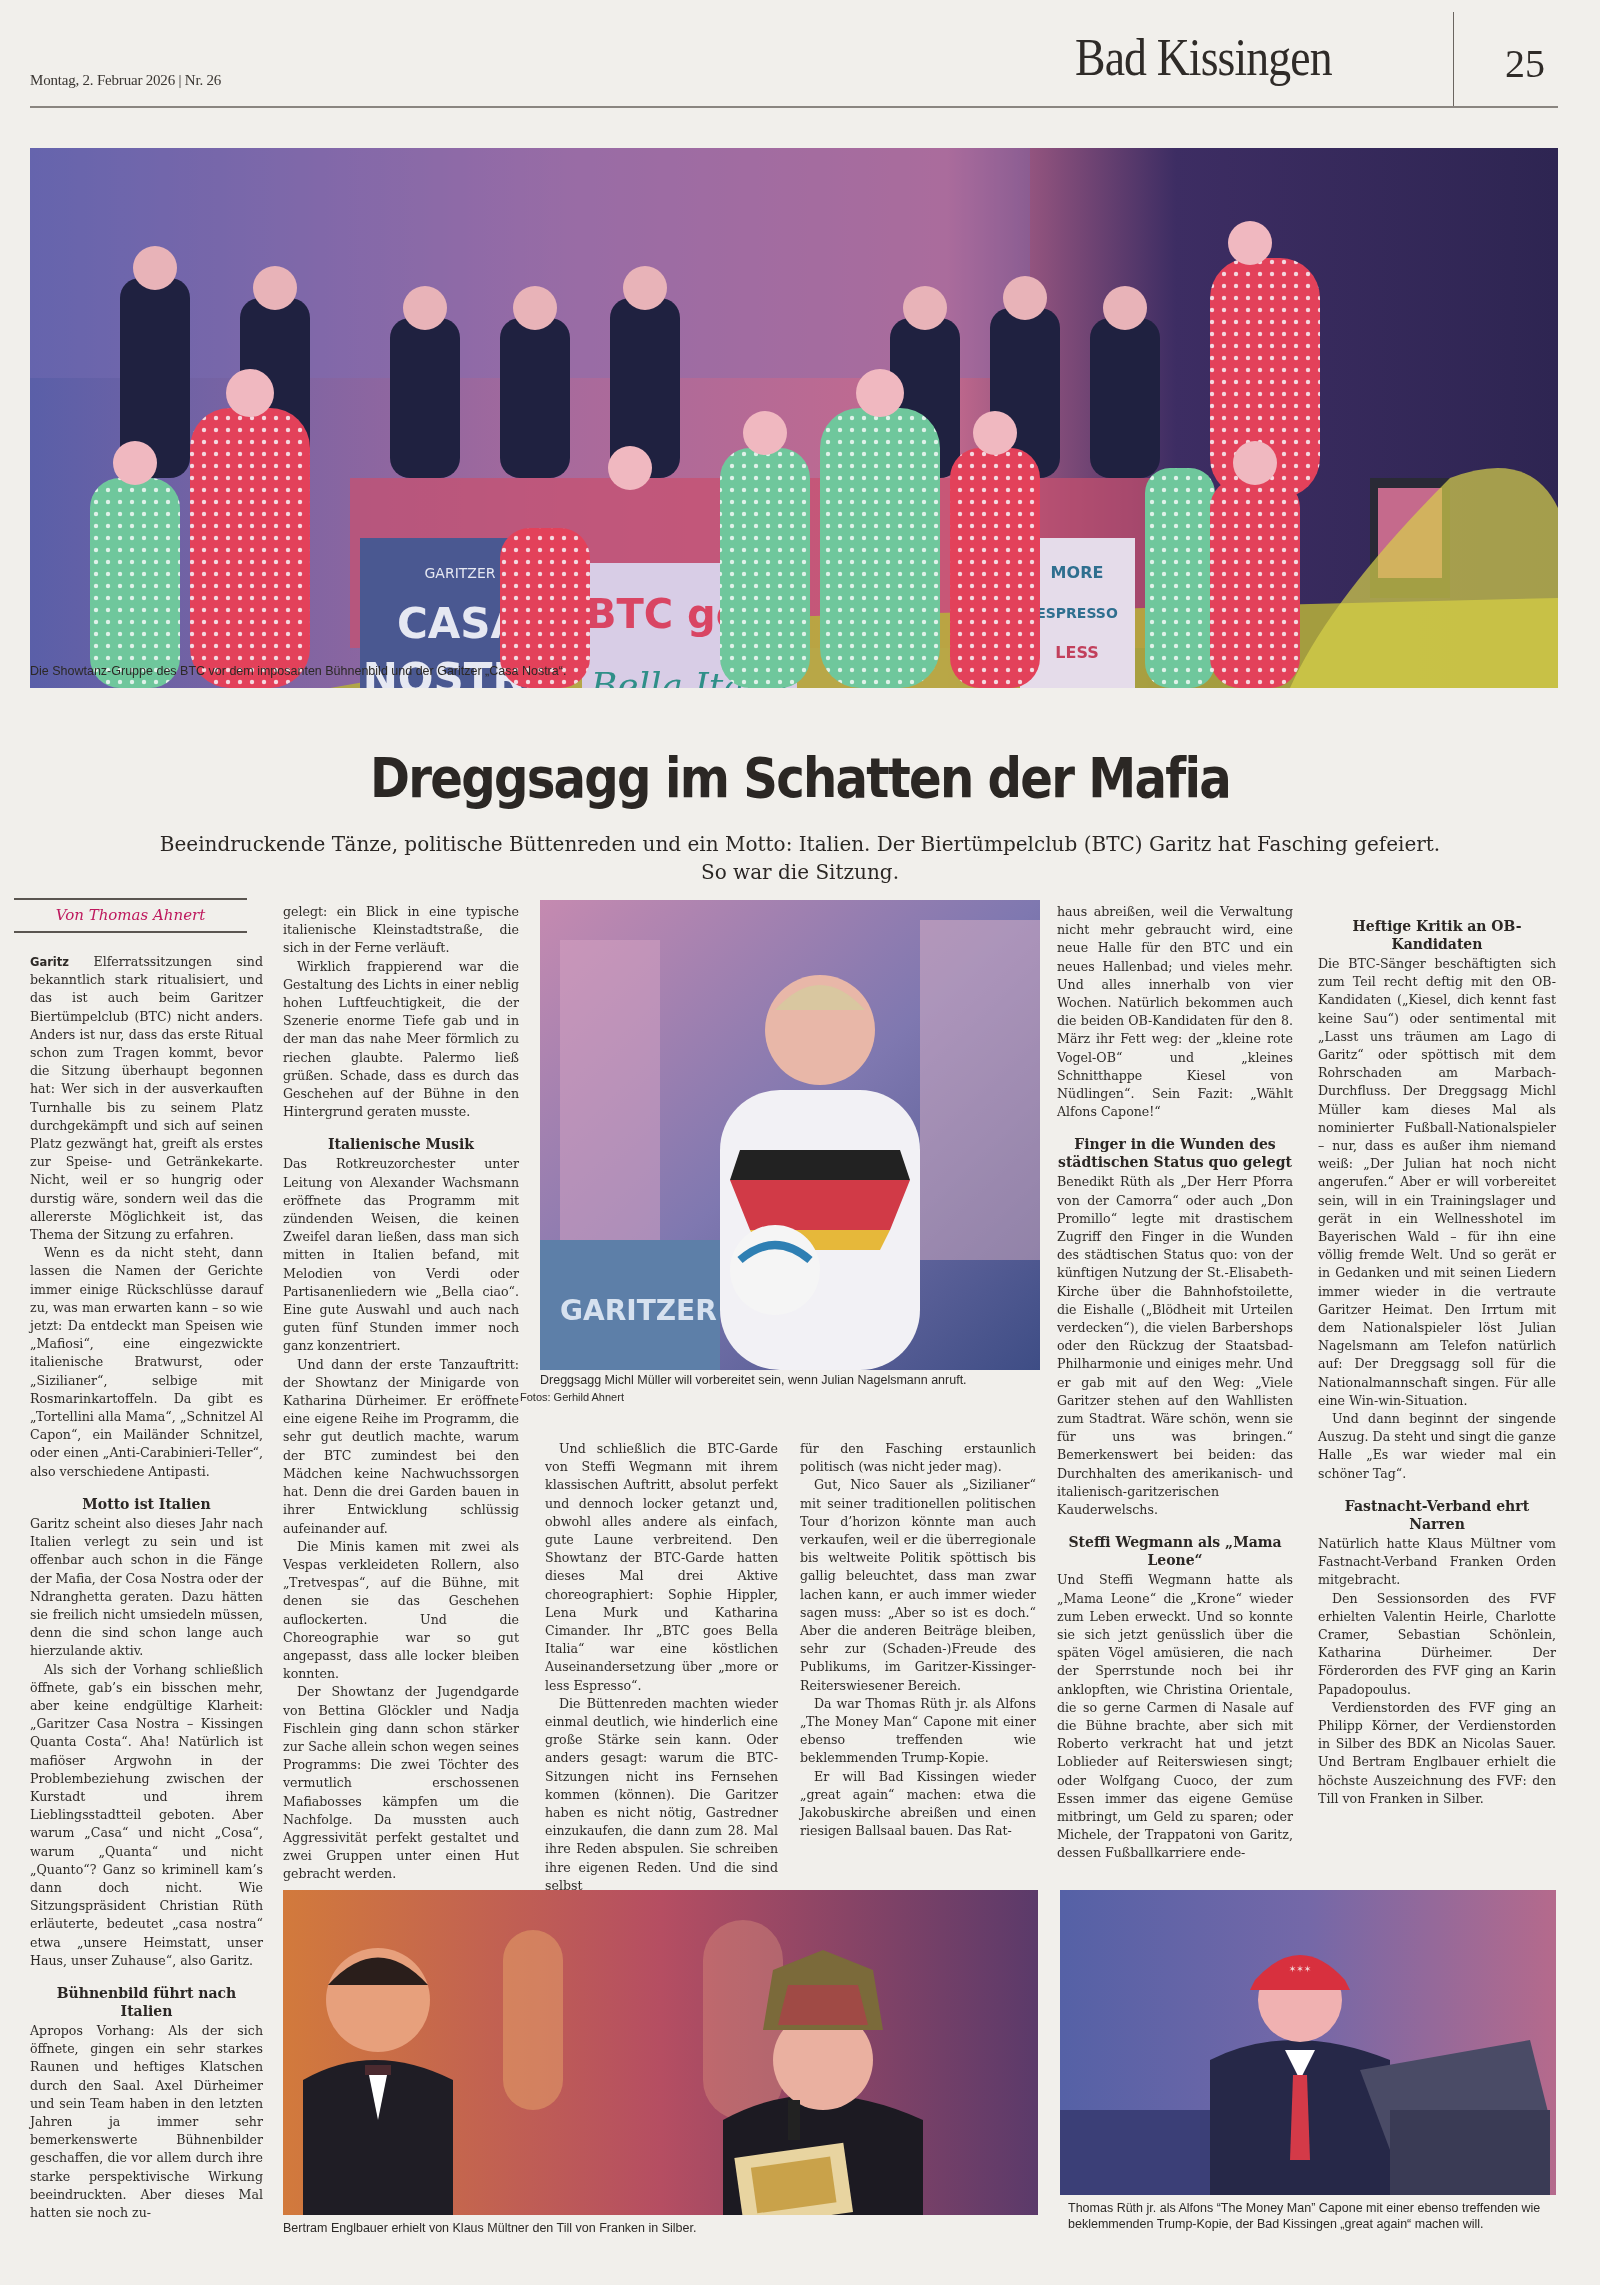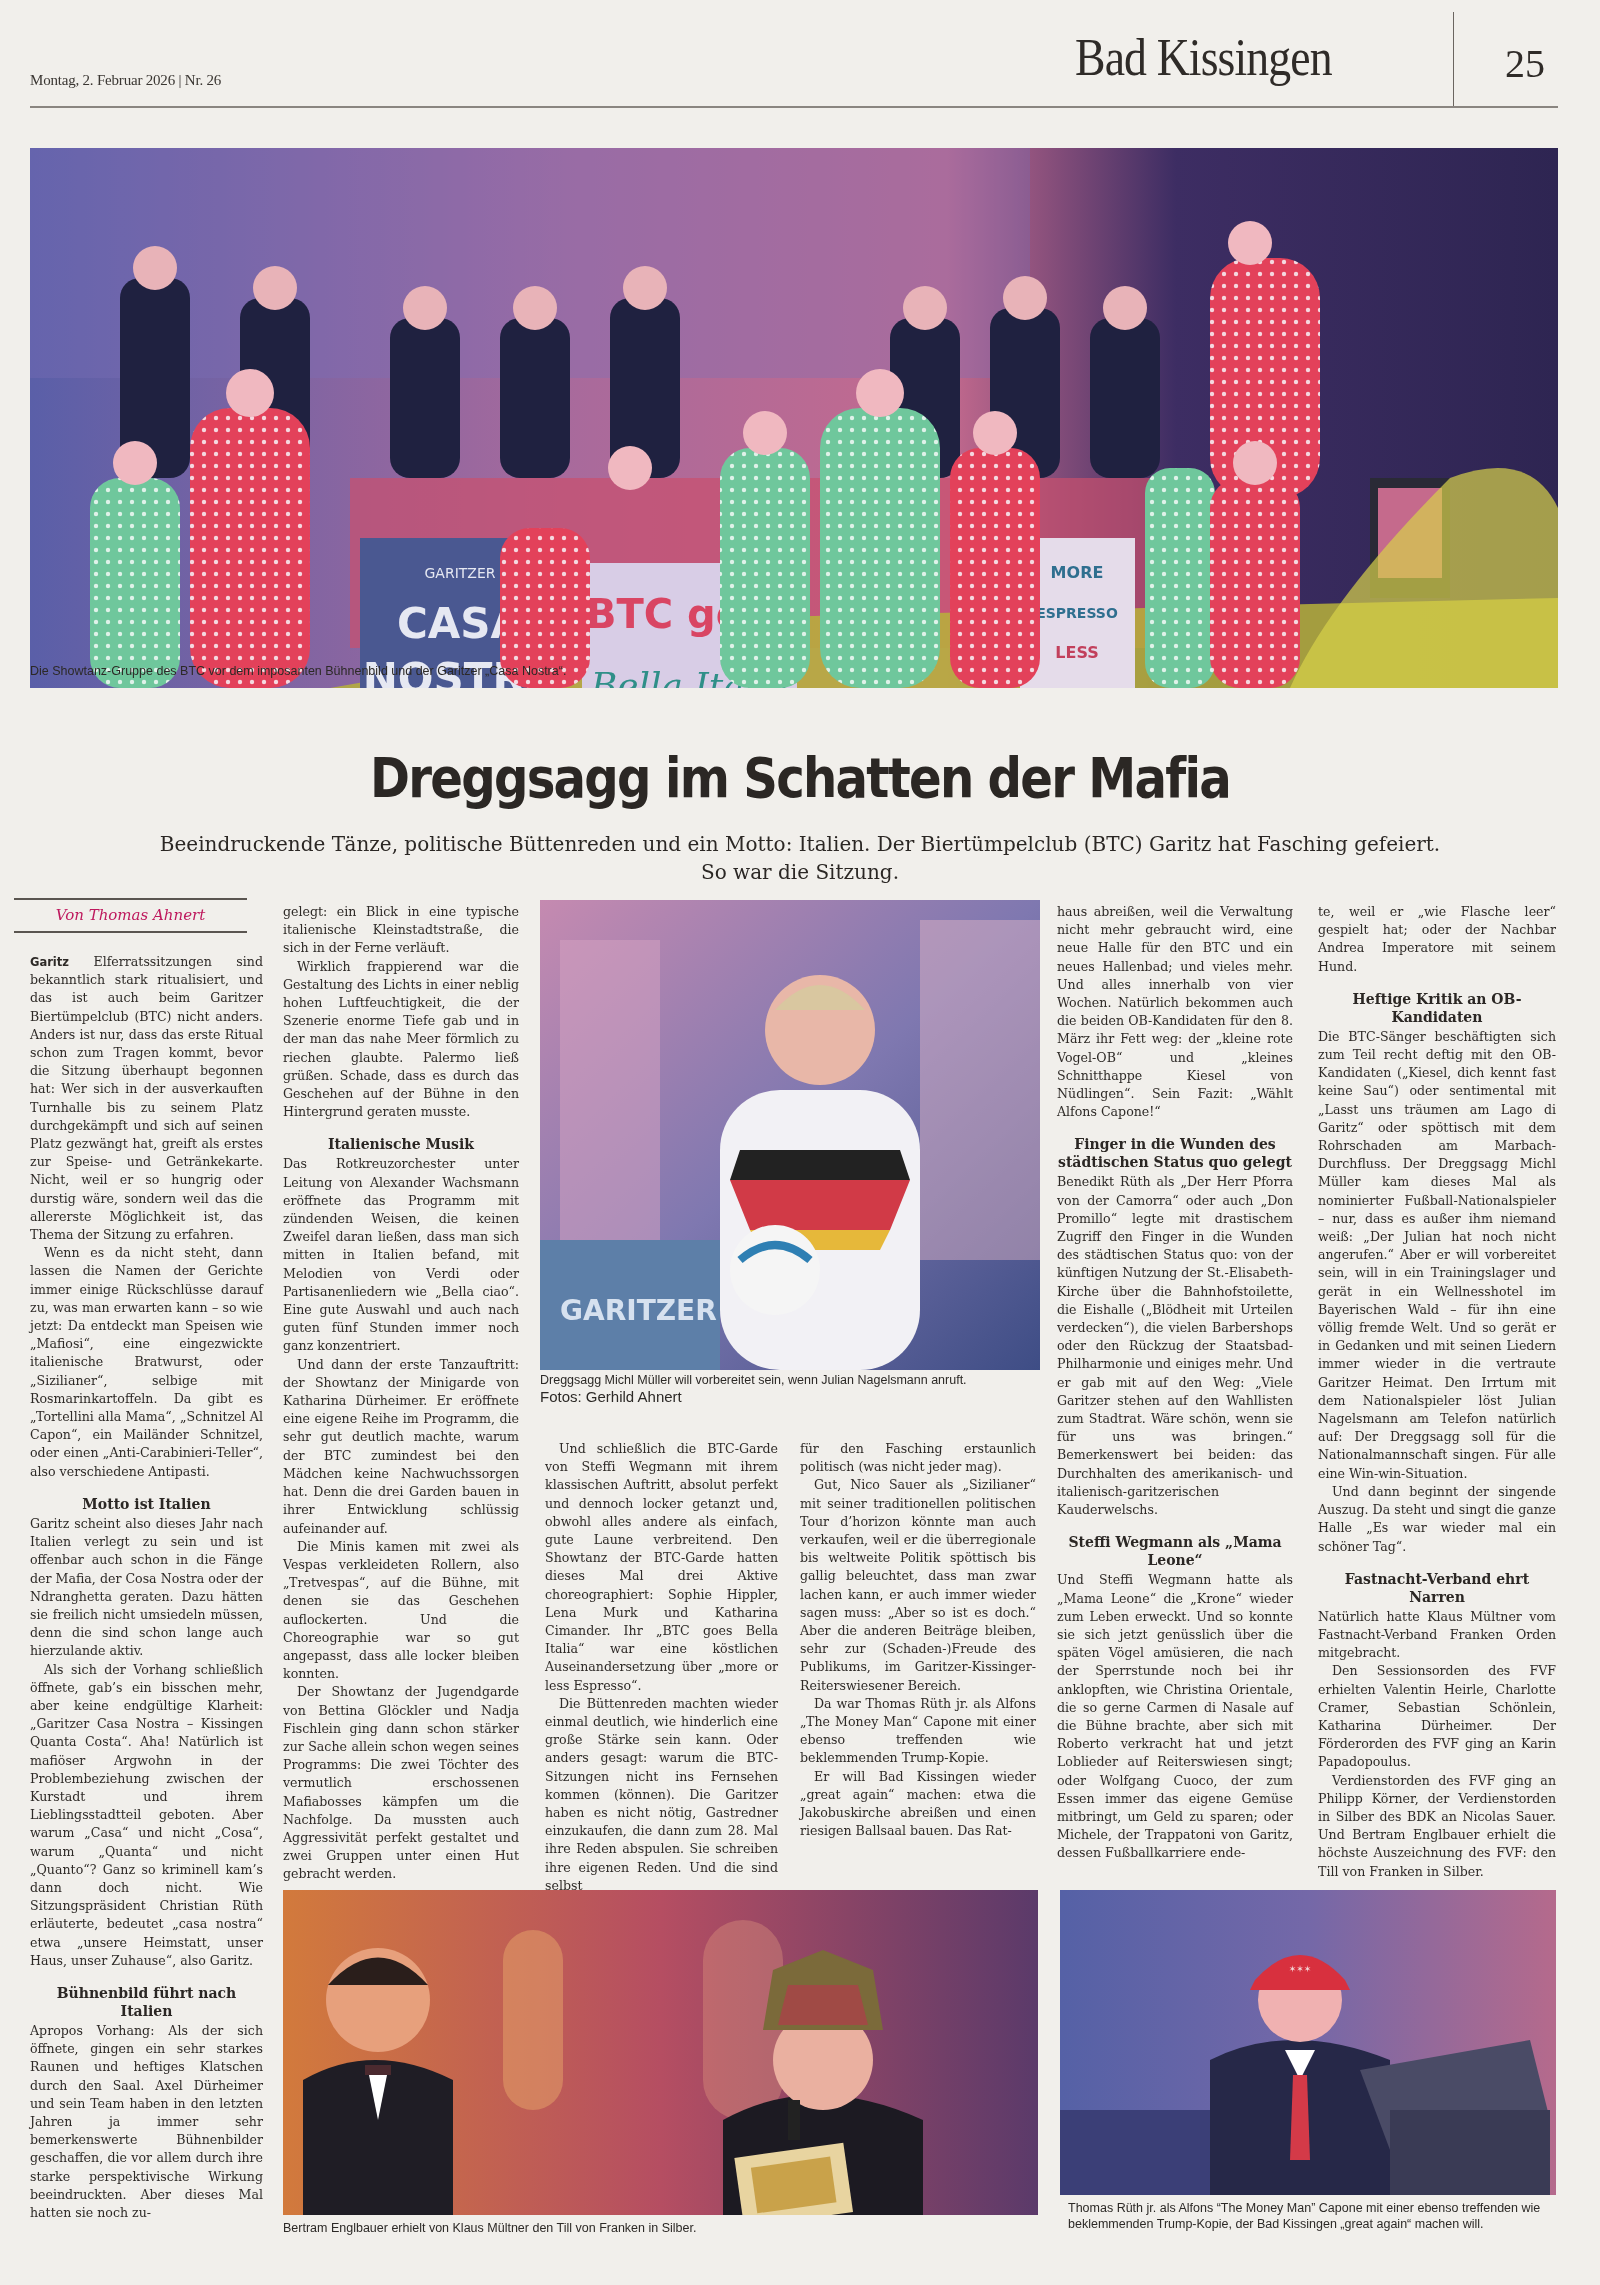--- a/index.html
+++ b/index.html
@@ -176,21 +176,21 @@
     <polygon points="190,280 370,280 350,330 210,330" fill="#d13a47"></polygon>
     <polygon points="200,250 360,250 370,280 190,280" fill="#222"></polygon>
     <polygon points="210,330 350,330 340,350 220,350" fill="#e6b83a"></polygon>
     <circle cx="280" cy="130" r="55" fill="#e8b7a8"></circle>
     <path d="M235 110 Q280 60 325 110" fill="#d9c7a0"></path>
     <circle cx="235" cy="370" r="45" fill="#f5f5f5"></circle>
     <path d="M200 360 Q235 330 270 360" stroke="#2e7fb3" stroke-width="8" fill="none"></path>
   </svg>
 </div>
 <div class="abs caption" style="left:540px;top:1372px;">Dreggsagg Michl Müller will vorbereitet sein, wenn Julian Nagelsmann anruft.</div>
-<div class="abs caption" style="left:540px;top:1389px;font-size:15px;">Fotos: Gerhild Ahnert</div>
+<div class="abs caption" style="left:520px;top:1389px;font-size:11px;">Fotos: Gerhild Ahnert</div>
 
 <div class="abs col" style="left:545px;top:1440px;width:233px;">
   <p>Und schließlich die BTC-Garde von Steffi Wegmann mit ihrem klassischen Auftritt, absolut perfekt und dennoch locker getanzt und, obwohl alles andere als einfach, gute Laune verbreitend. Den Showtanz der BTC-Garde hatten dieses Mal drei Aktive choreographiert: Sophie Hippler, Lena Murk und Katharina Cimander. Ihr „BTC goes Bella Italia“ war eine köstlichen Auseinandersetzung über „more or less Espresso“.</p>
   <p>Die Büttenreden machten wieder einmal deutlich, wie hinderlich eine große Stärke sein kann. Oder anders gesagt: warum die BTC-Sitzungen nicht ins Fernsehen kommen (können). Die Garitzer haben es nicht nötig, Gastredner einzukaufen, die dann zum 28. Mal ihre Reden abspulen. Sie schreiben ihre eigenen Reden. Und die sind selbst</p>
 </div>
 
 <div class="abs col" style="left:800px;top:1440px;width:236px;">
   <p class="noind">für den Fasching erstaunlich politisch (was nicht jeder mag).</p>
   <p>Gut, Nico Sauer als „Sizilianer“ mit seiner traditionellen politischen Tour d’horizon könnte man auch verkaufen, weil er die überregionale bis weltweite Politik spöttisch bis gallig beleuchtet, dass man zwar lachen kann, er auch immer wieder sagen muss: „Aber so ist es doch.“ Aber die anderen Beiträge bleiben, sehr zur (Schaden-)Freude des Publikums, im Garitzer-Kissinger-Reiterswiesener Bereich.</p>
   <p>Da war Thomas Rüth jr. als Alfons „The Money Man“ Capone mit einer ebenso treffenden wie beklemmenden Trump-Kopie.</p>
@@ -199,21 +199,20 @@
 
 <div class="abs col" style="left:1057px;top:903px;width:236px;">
   <p class="noind">haus abreißen, weil die Verwaltung nicht mehr gebraucht wird, eine neue Halle für den BTC und ein neues Hallenbad; und vieles mehr. Und alles innerhalb von vier Wochen. Natürlich bekommen auch die beiden OB-Kandidaten für den 8. März ihr Fett weg: der „kleine rote Vogel-OB“ und „kleines Schnitthappe Kiesel von Nüdlingen“. Sein Fazit: „Wählt Alfons Capone!“</p>
   <h3>Finger in die Wunden des städtischen Status quo gelegt</h3>
   <p class="noind">Benedikt Rüth als „Der Herr Pforra von der Camorra“ oder auch „Don Promillo“ legte mit drastischem Zugriff den Finger in die Wunden des städtischen Status quo: von der künftigen Nutzung der St.-Elisabeth-Kirche über die Bahnhofstoilette, die Eishalle („Blödheit mit Urteilen verdecken“), die vielen Barbershops oder den Rückzug der Staatsbad-Philharmonie und einiges mehr. Und er gab mit auf den Weg: „Viele Garitzer stehen auf den Wahllisten zum Stadtrat. Wäre schön, wenn sie für uns was bringen.“ Bemerkenswert bei beiden: das Durchhalten des amerikanisch- und italienisch-garitzerischen Kauderwelschs.</p>
   <h3>Steffi Wegmann als „Mama Leone“</h3>
   <p class="noind">Und Steffi Wegmann hatte als „Mama Leone“ die „Krone“ wieder zum Leben erweckt. Und so konnte sie sich jetzt genüsslich über die späten Vögel amüsieren, die nach der Sperrstunde noch bei ihr anklopften, wie Christina Orientale, die so gerne Carmen di Nasale auf die Bühne brachte, aber sich mit Roberto verkracht hat und jetzt Loblieder auf Reiterswiesen singt; oder Wolfgang Cuoco, der zum Essen immer das eigene Gemüse mitbringt, um Geld zu sparen; oder Michele, der Trappatoni von Garitz, dessen Fußballkarriere ende-</p>
 </div>
 
 <div class="abs col" style="left:1318px;top:903px;width:238px;">
-  <p class="noind">te, weil er „wie Flasche leer“ gespielt hat; oder der Nachbar Andrea Imperatore mit seinem Hund.</p>
   <h3>Heftige Kritik an OB-Kandidaten</h3>
   <p class="noind">Die BTC-Sänger beschäftigten sich zum Teil recht deftig mit den OB-Kandidaten („Kiesel, dich kennt fast keine Sau“) oder sentimental mit „Lasst uns träumen am Lago di Garitz“ oder spöttisch mit dem Rohrschaden am Marbach-Durchfluss. Der Dreggsagg Michl Müller kam dieses Mal als nominierter Fußball-Nationalspieler – nur, dass es außer ihm niemand weiß: „Der Julian hat noch nicht angerufen.“ Aber er will vorbereitet sein, will in ein Trainingslager und gerät in ein Wellnesshotel im Bayerischen Wald – für ihn eine völlig fremde Welt. Und so gerät er in Gedanken und mit seinen Liedern immer wieder in die vertraute Garitzer Heimat. Den Irrtum mit dem Nationalspieler löst Julian Nagelsmann am Telefon natürlich auf: Der Dreggsagg soll für die Nationalmannschaft singen. Für alle eine Win-win-Situation.</p>
   <p>Und dann beginnt der singende Auszug. Da steht und singt die ganze Halle „Es war wieder mal ein schöner Tag“.</p>
   <h3>Fastnacht-Verband ehrt Narren</h3>
   <p class="noind">Natürlich hatte Klaus Mültner vom Fastnacht-Verband Franken Orden mitgebracht.</p>
   <p>Den Sessionsorden des FVF erhielten Valentin Heirle, Charlotte Cramer, Sebastian Schönlein, Katharina Dürheimer. Der Förderorden des FVF ging an Karin Papadopoulus.</p>
   <p>Verdienstorden des FVF ging an Philipp Körner, der Verdienstorden in Silber des BDK an Nicolas Sauer. Und Bertram Englbauer erhielt die höchste Auszeichnung des FVF: den Till von Franken in Silber.</p>
 </div>
 
 <div class="abs photo" style="left:283px;top:1890px;width:755px;height:325px;">

